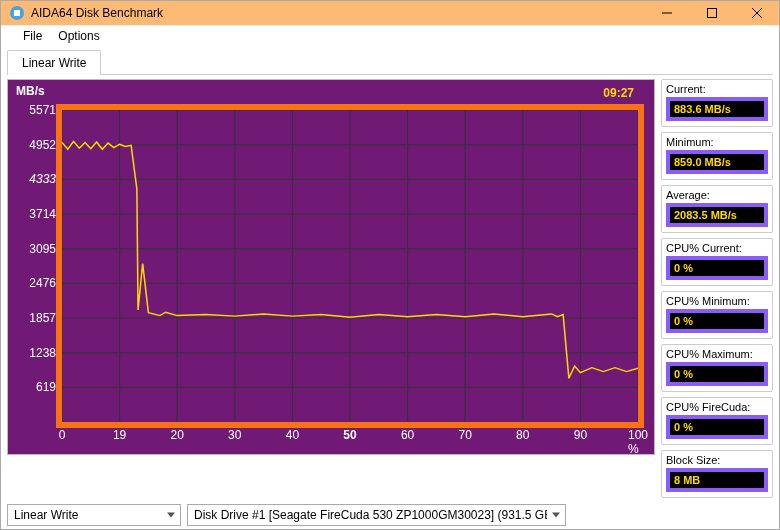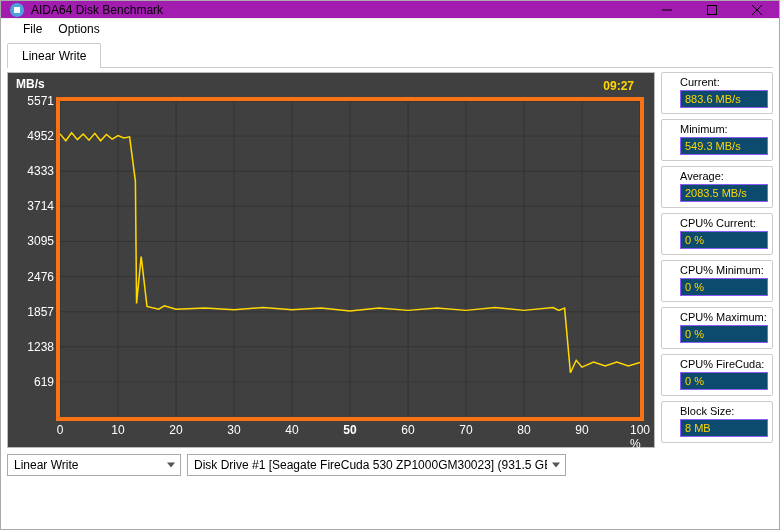--- a/index.html
+++ b/index.html
@@ -1,44 +1,44 @@
 <!DOCTYPE html>
 <html><head>
 <meta charset="utf-8">
 <style>
 * { margin: 0; padding: 0; box-sizing: border-box; font-family: "Segoe UI", Tahoma, sans-serif; font-size: 12px; }
 body { width: 780px; height: 530px; background: #fff; overflow: hidden; border: 1px solid #aaa; }
 
-.titlebar { height: 18px; background: #a21caf; display: flex; align-items: center; padding: 0 0 0 8px; border-bottom: 1px solid #eee; }
+.titlebar { height: 25px; background: #fdba74; display: flex; align-items: center; padding: 0 0 0 8px; border-bottom: 1px solid #eee; }
 .titlebar .appicon { width: 16px; height: 16px; margin-right: 6px; }
 .titlebar .title { flex: 1; color: #000; }
 .titlebar .winbtn { width: 45px; height: 30px; display: flex; align-items: center; justify-content: center; color: #000; }
 
 .menubar { height: 20px; display: flex; align-items: center; padding: 0 16px; gap: 4px; }
 .menubar .menuitem { padding: 2px 6px; }
 
 .tabstrip { height: 26px; display: flex; align-items: flex-end; padding-left: 6px; margin-top: 2px;}
 .tabstrip .tab { padding: 5px 14px 5px 14px; border: 1px solid #ccc; border-bottom: none; background: #fff; position: relative; top: 1px; border-radius: 2px 2px 0 0;}
 .tab-divider { border-bottom: 1px solid #ccc; margin: 0 6px 0 6px; }
 
 .workarea { display: flex; padding: 4px 6px 0 6px; gap: 6px; }
 
-.chart-panel { flex: 1; border: 1px solid #bbb; background: #404040; position: relative; height: 376px; }
-.chart-inner { position: absolute; left: 48px; right: 10px; top: 24px; bottom: 26px; border: 4px solid #f97316; }
+.chart-panel { flex: 1; border: 1px solid #bbb; background: #701a75; position: relative; height: 376px; }
+.chart-inner { position: absolute; left: 48px; right: 10px; top: 24px; bottom: 26px; border: 6px solid #f97316; }
 .chart-ylabel { position: absolute; left: 8px; top: 4px; color: #fff; font-weight: bold; }
 .chart-time { position: absolute; right: 20px; top: 6px; color: #ffd800; font-weight: bold; font-size: 12px; }
 .chart-ytick { position: absolute; color: #fff; right: 100%; margin-right: 6px; transform: translateY(-50%); text-align: right; width: 40px; }
 .chart-xtick { position: absolute; color: #fff; top: 100%; margin-top: 6px; transform: translateX(-50%); }
 .chart-svg { position: absolute; inset: 0; width: 100%; height: 100%; }
 .chart-line { fill: none; stroke: #ffd800; stroke-width: 1.5; }
 
 .stats { width: 112px; display: flex; flex-direction: column; gap: 5px; }
-.stat-group { border: 1px solid #ccc; padding: 3px 4px 5px 18px; border-radius: 2px; background: #fff;}
+.stat-group { border: 1px solid #ccc; padding: 3px 4px 5px 4px; border-radius: 2px; background: #fff;}
 .stat-label { color: #000; margin-bottom: 2px; font-size: 11px;}
-.stat-value { background: #0c4a6e; color: #ffd800; font-weight: normal; padding: 2px 4px; border: 1px solid #8b5cf6; font-size: 11px;}
+.stat-value { background: #000000; color: #ffd800; font-weight: bold; padding: 2px 4px; border: 4px solid #8b5cf6; font-size: 11px;}
 
 .controls1 { display: flex; gap: 6px; padding: 6px 6px 0 6px; align-items: center; }
 .controls1 select { height: 22px; border: 1px solid #aaa; padding: 0 18px 0 6px; background: #fff; appearance: none; }
 .dropwrap { position: relative; }
 .dropwrap::after { content: ""; position: absolute; right: 6px; top: 50%; width: 0; height: 0; border-left: 4px solid transparent; border-right: 4px solid transparent; border-top: 5px solid #555; transform: translateY(-50%); }
 </style>
 </head>
 <body>
 
 <div class="titlebar">
@@ -98,49 +98,49 @@
           <line x1="285" x2="285" y1="0" y2="326" stroke="#333"></line>
           <line x1="342" x2="342" y1="0" y2="326" stroke="#333"></line>
           <line x1="399" x2="399" y1="0" y2="326" stroke="#333"></line>
           <line x1="456" x2="456" y1="0" y2="326" stroke="#333"></line>
           <line x1="513" x2="513" y1="0" y2="326" stroke="#333"></line>
           <line x1="570" x2="570" y1="0" y2="326" stroke="#333"></line>
           <path d="M0 33.88152934841139L5.7 41.02064261353439L11.4 32.828217555196545L17.099999999999998 39.850296176628945L22.8 33.998563992101936L28.5 40.43546939508167L34.199999999999996 33.41339077364927L39.900000000000006 41.02064261353439L45.6 34.58373721055466L51.3 39.26512295817628L57 35.75408364746011L62.7 38.09477652127089L68.39999999999999 36.92443008436544L74.10000000000001 82.56794112367618L75.24000000000001 208.9653563094597L79.80000000000001 160.39597917788547L85.5 211.8912224017232L96.9 214.81708849398672L102.6 211.3060491832705L114 214.81708849398672L142.5 213.64674205708133L171 215.40226171243944L199.5 213.0615688386286L228 215.40226171243944L256.5 213.64674205708133L285 216.57260814934483L313.5 213.64674205708133L342 215.9874349308921L370.5 213.64674205708133L399 215.9874349308921L427.5 213.0615688386286L456 215.9874349308921L484.5 213.0615688386286L490.2 215.9874349308921L495.9 213.64674205708133L501.6 280.35648896068926L507.3 267.48267815472985L513 274.50475677616225L524.4 269.23819781008797L535.8 273.33441033925686L547.1999999999999 269.23819781008797L558.6 273.33441033925686L570 269.8233710285407" class="chart-line"></path>
         </svg>
     <div class="chart-ytick" style="top: 0%;">5571</div>
         <div class="chart-ytick" style="top: 11.1111%;">4952</div>
-        <div class="chart-ytick" style="top: 22.2222%;">4333</div>
+        <div class="chart-ytick" style="top: 22.2222%; font-style: italic;">4333</div>
         <div class="chart-ytick" style="top: 33.3333%;">3714</div>
         <div class="chart-ytick" style="top: 44.4444%;">3095</div>
         <div class="chart-ytick" style="top: 55.5556%;">2476</div>
         <div class="chart-ytick" style="top: 66.6667%;">1857</div>
         <div class="chart-ytick" style="top: 77.7778%;">1238</div>
         <div class="chart-ytick" style="top: 88.8889%;">619</div>
         <div class="chart-xtick" style="left: 0%;">0</div>
-        <div class="chart-xtick" style="left: 10%;">10</div>
+        <div class="chart-xtick" style="left: 10%;">19</div>
         <div class="chart-xtick" style="left: 20%;">20</div>
         <div class="chart-xtick" style="left: 30%;">30</div>
         <div class="chart-xtick" style="left: 40%;">40</div>
         <div class="chart-xtick" style="left: 50%; font-weight: bold;">50</div>
         <div class="chart-xtick" style="left: 60%;">60</div>
         <div class="chart-xtick" style="left: 70%;">70</div>
         <div class="chart-xtick" style="left: 80%;">80</div>
         <div class="chart-xtick" style="left: 90%; text-align: center;">90</div>
         <div class="chart-xtick" style="left: 100%;">100 %</div>
       </div>
   </div>
 
   <div class="stats">
     <div class="stat-group">
       <div class="stat-label">Current:</div>
       <div class="stat-value">883.6 MB/s</div>
     </div>
     <div class="stat-group">
       <div class="stat-label">Minimum:</div>
-      <div class="stat-value">549.3 MB/s</div>
+      <div class="stat-value">859.0 MB/s</div>
     </div>
     <div class="stat-group">
       <div class="stat-label">Average:</div>
       <div class="stat-value">2083.5 MB/s</div>
     </div>
     <div class="stat-group">
       <div class="stat-label">CPU% Current:</div>
       <div class="stat-value">0 %</div>
     </div>
     <div class="stat-group">

